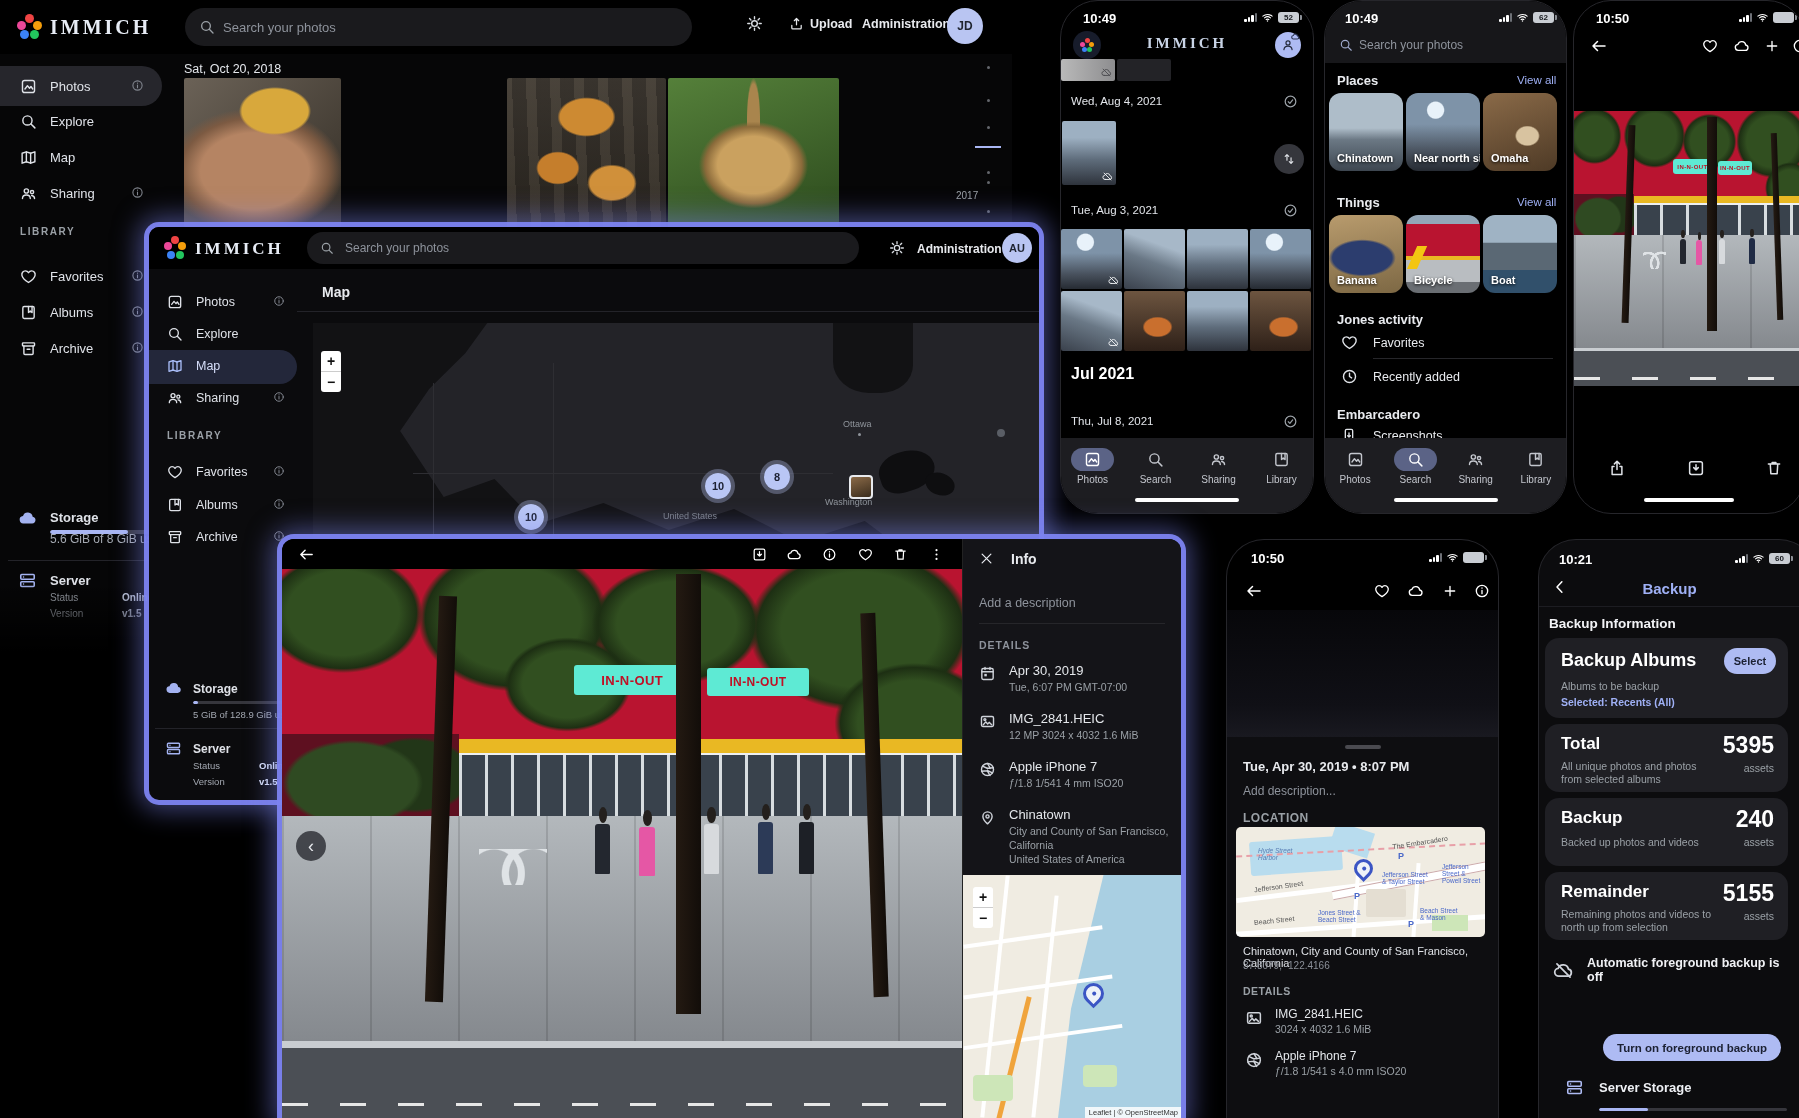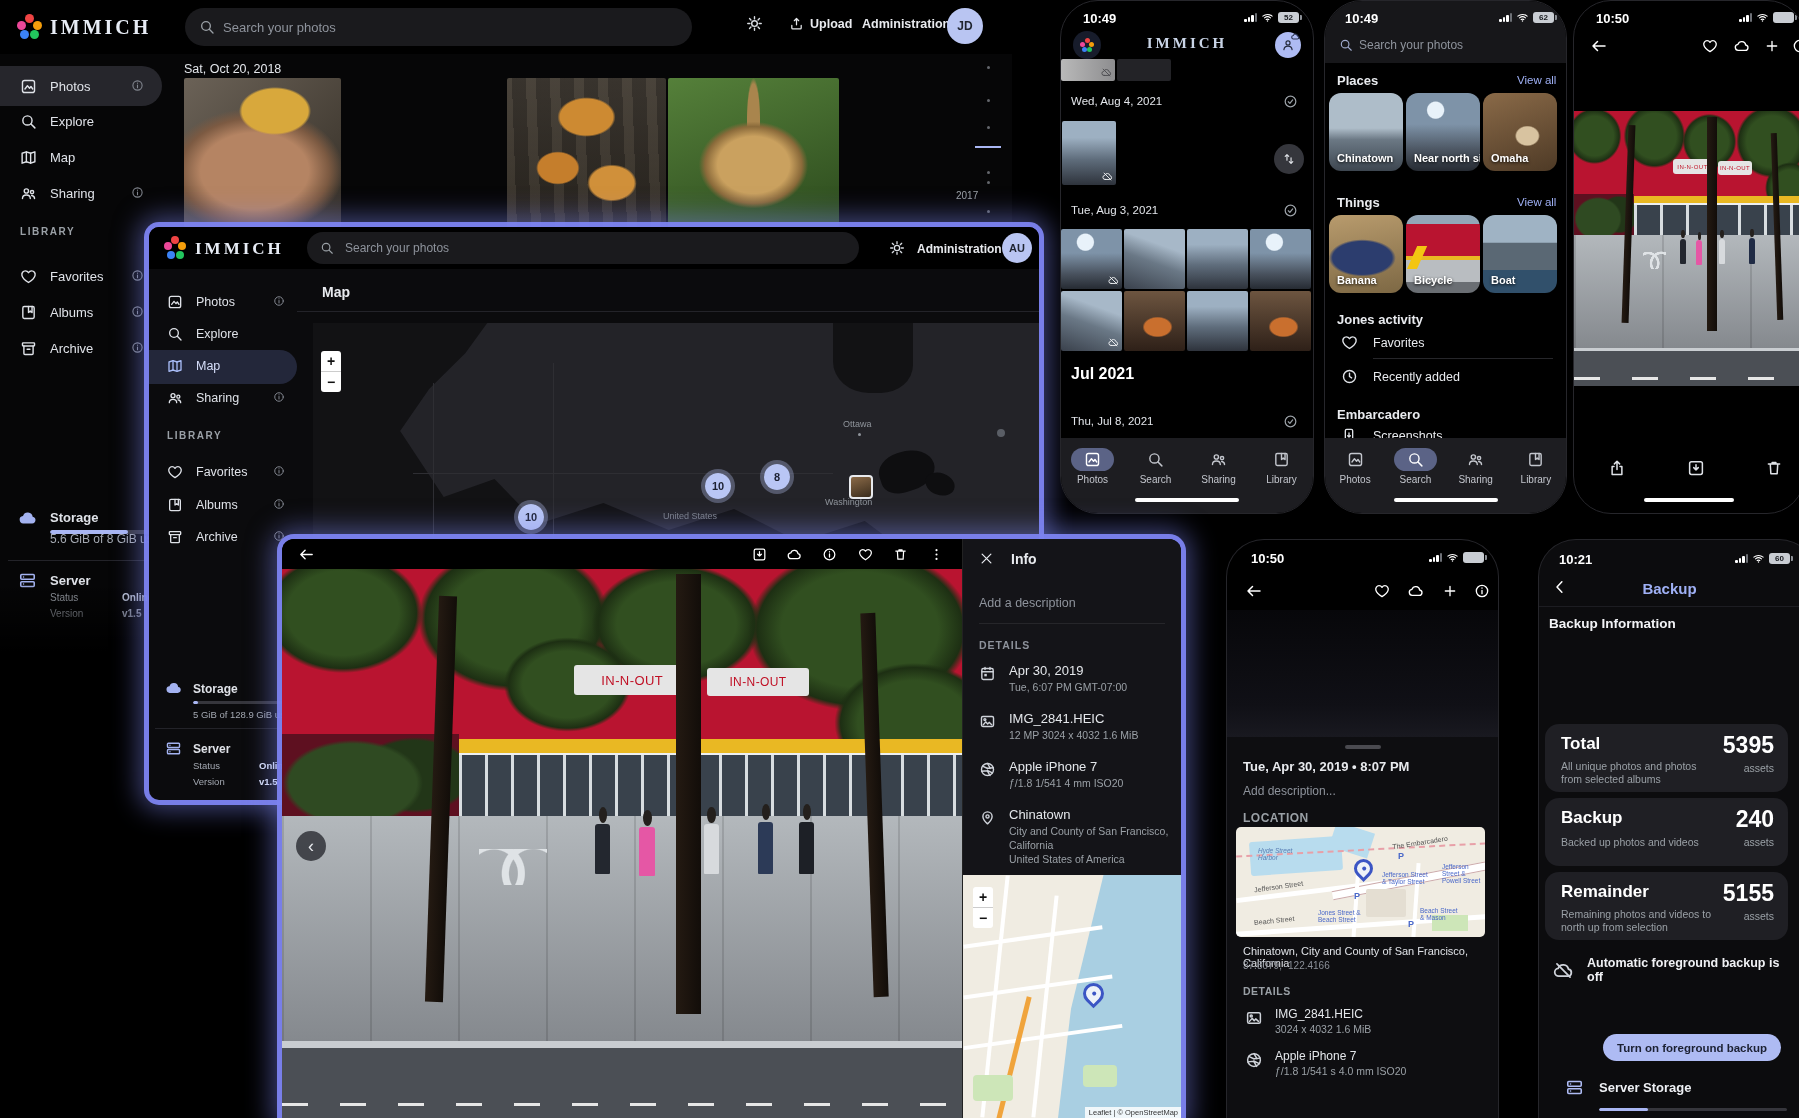--- a/index.html
+++ b/index.html
@@ -47,21 +47,21 @@
   .in-awn{left:26%;top:31%;width:74%;height:2.6%;background:#e9b823;box-shadow:0 3px 0 #e3e0da}
   .in-store{left:26%;top:33.6%;width:74%;height:11.5%;background:repeating-linear-gradient(90deg,#d8dde0 0 3px,#39424c 3px 26px);border-top:2px solid #eef0f2}
   .in-bush{left:0;top:30%;width:26%;height:15%;background:radial-gradient(60% 80% at 40% 60%,#2f4a22 0 60%,transparent 66%),radial-gradient(50% 70% at 75% 50%,#223618 0 60%,transparent 66%),#5e1020}
   .in-walk{left:0;top:45%;width:100%;height:41%;background:repeating-linear-gradient(90deg,rgba(0,0,0,.12) 0 2px,transparent 2px 88px),linear-gradient(180deg,#b3b8bc,#85898e)}
   .in-road{left:0;top:86%;width:100%;height:14%;background:#4b4f55}
   .in-road::before{content:"";position:absolute;left:0;top:0;width:100%;height:9%;background:#c9cdd1}
   .in-road::after{content:"";position:absolute;left:0;bottom:16%;width:100%;height:3px;background:repeating-linear-gradient(90deg,#e6e6e6 0 26px,transparent 26px 58px)}
   .fol{position:absolute;background:radial-gradient(closest-side,#314f20 0 55%,#1d2f13 72%,transparent 78%)}
   .trk{position:absolute;background:linear-gradient(90deg,#241a12,#120d09)}
   .arr{position:absolute;background:#f3c512}
-  .in-sign{position:absolute;background:#e5e5e5;border-radius:3px;color:#c01025;font-weight:400;
+  .in-sign{position:absolute;background:#5eead4;border-radius:3px;color:#c01025;font-weight:700;
            display:flex;align-items:center;justify-content:center;letter-spacing:.4px}
   .per{position:absolute;border-radius:3px 3px 1px 1px}
   .per::before{content:"";position:absolute;left:25%;top:-34%;width:55%;height:32%;border-radius:50%;background:#24201d}
   .bike{position:absolute;background:radial-gradient(circle at 22% 68%,transparent 40%,#dfe3e6 42% 52%,transparent 54%),radial-gradient(circle at 80% 68%,transparent 40%,#dfe3e6 42% 52%,transparent 54%)}
   .navbtn{position:absolute;width:30px;height:30px;border-radius:50%;background:rgba(32,34,40,.75);color:#e8eaee;
           display:flex;align-items:center;justify-content:center;font-size:18px}
   
   .wland{position:absolute;background:#232328}
   .cl-marker{position:absolute;width:26px;height:26px;border-radius:50%;background:#b9c6f5;border:4px solid rgba(185,198,245,.33);
              background-clip:padding-box;color:#1c2133;font-weight:700;font-size:11px;display:flex;align-items:center;justify-content:center}
@@ -1081,20 +1081,26 @@
   </div>
   <span class="abs" style="left:12px;top:38px;color:#fff">
       <svg class="ic" width="18" height="18">
         <use href="#i-chl"></use>
       </svg>
     </span>
   <span class="abs" style="left:0;width:261px;top:40px;text-align:center;font-size:15px;font-weight:600;color:#9fb0f5">Backup</span>
   <div class="divh" style="left:0;top:66px;width:261px;background:#1d1d22"></div>
   <span class="abs" style="left:10px;top:76px;font-size:13.5px;font-weight:700;color:#f2f3f6">Backup Information</span>
 
+  <div class="card" style="left:6px;top:98px;width:243px;height:80px">
+    <span class="abs" style="left:16px;top:12px;font-size:18px;font-weight:600;color:#fff">Backup Albums</span>
+    <button class="accbtn" style="right:12px;top:10px;width:52px;height:26px;font-size:11px">Select</button>
+    <span class="abs" style="left:16px;top:42px;font-size:10.5px;color:#9aa0a6">Albums to be backup</span>
+    <span class="abs" style="left:16px;top:58px;font-size:10.5px;font-weight:700;color:#9fb0f5">Selected: Recents (All)</span>
+  </div>
 
   <div class="card" style="left:6px;top:184px;width:243px;height:68px">
     <span class="abs" style="left:16px;top:10px;font-size:17px;font-weight:600;color:#fff">Total</span>
     <span class="statval" style="right:14px;top:8px;font-size:23px">5395</span>
     <span class="abs" style="left:16px;top:36px;width:156px;font-size:10.5px;line-height:13px;color:#9aa0a6">All unique photos and photos from selected albums</span>
     <span class="abs" style="right:14px;top:38px;font-size:10.5px;color:#9aa0a6">assets</span>
   </div>
   <div class="card" style="left:6px;top:258px;width:243px;height:68px">
     <span class="abs" style="left:16px;top:10px;font-size:17px;font-weight:600;color:#fff">Backup</span>
     <span class="statval" style="right:14px;top:8px;font-size:23px">240</span>

